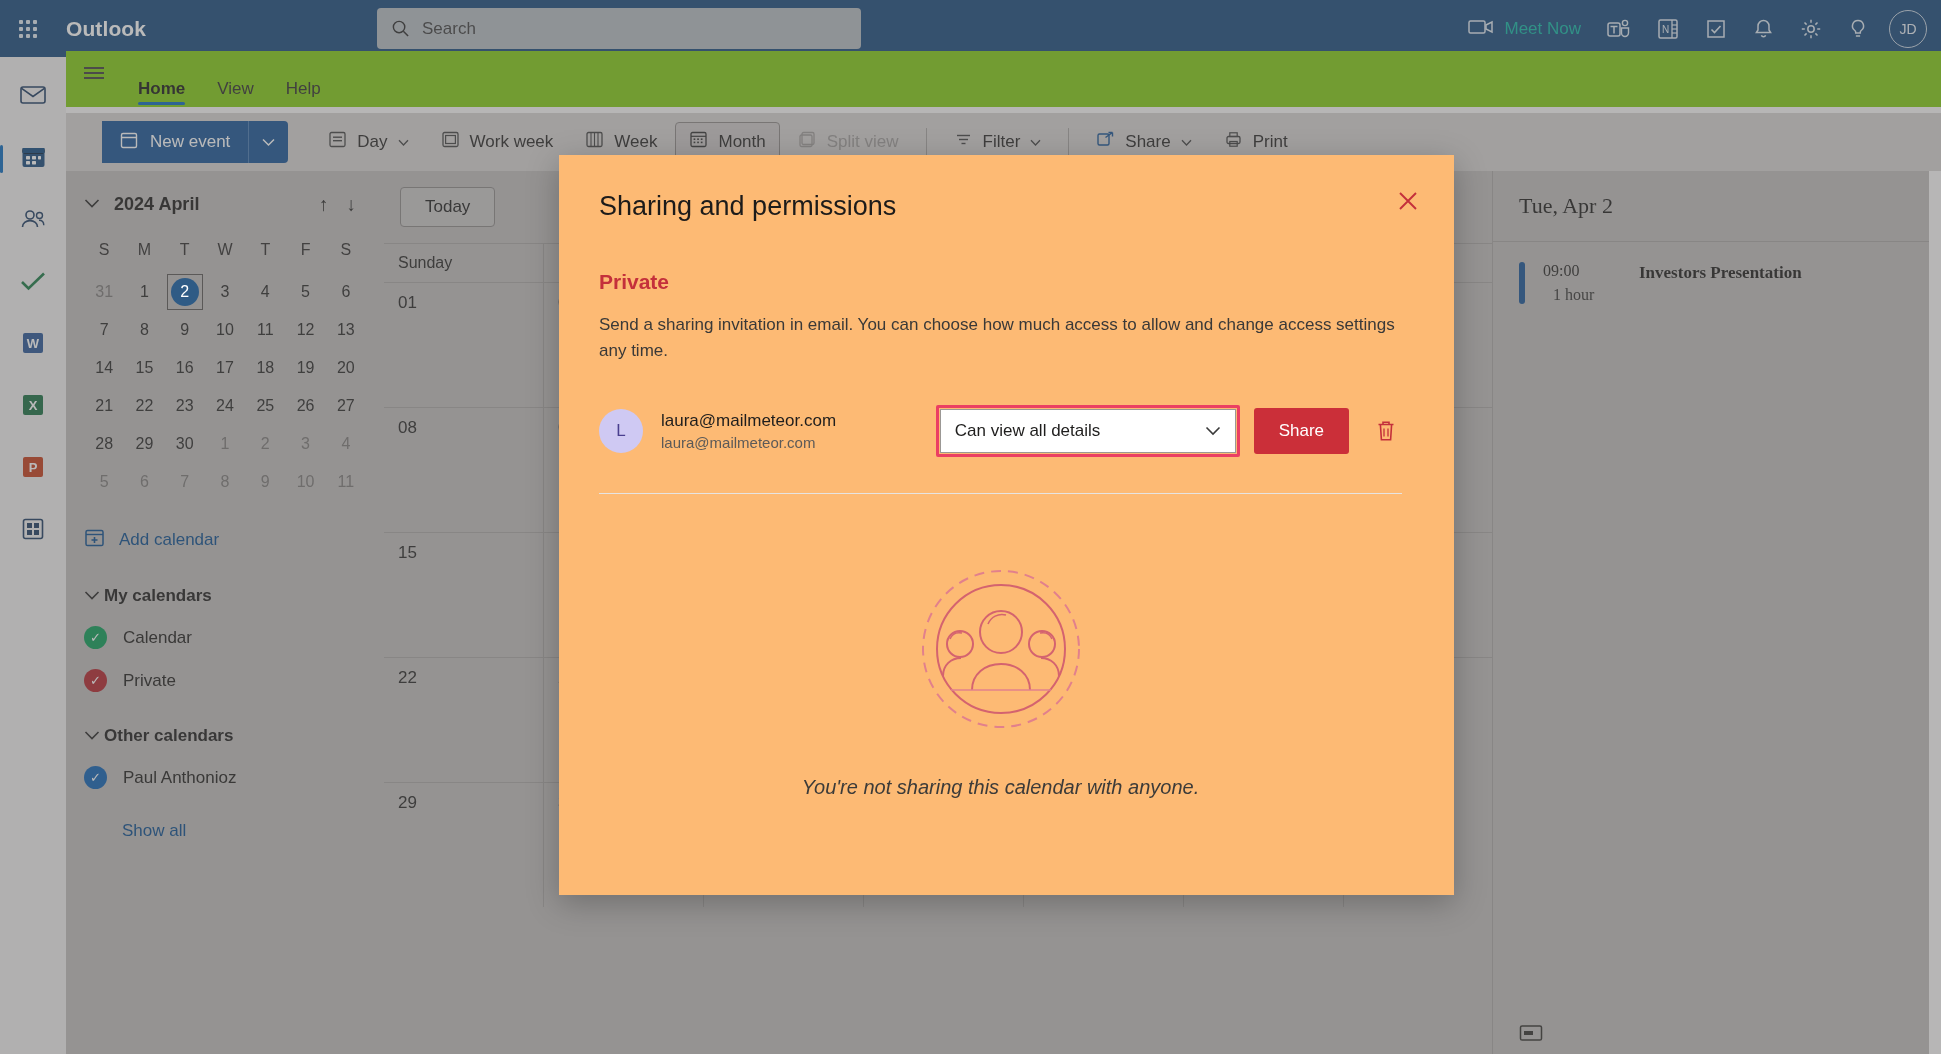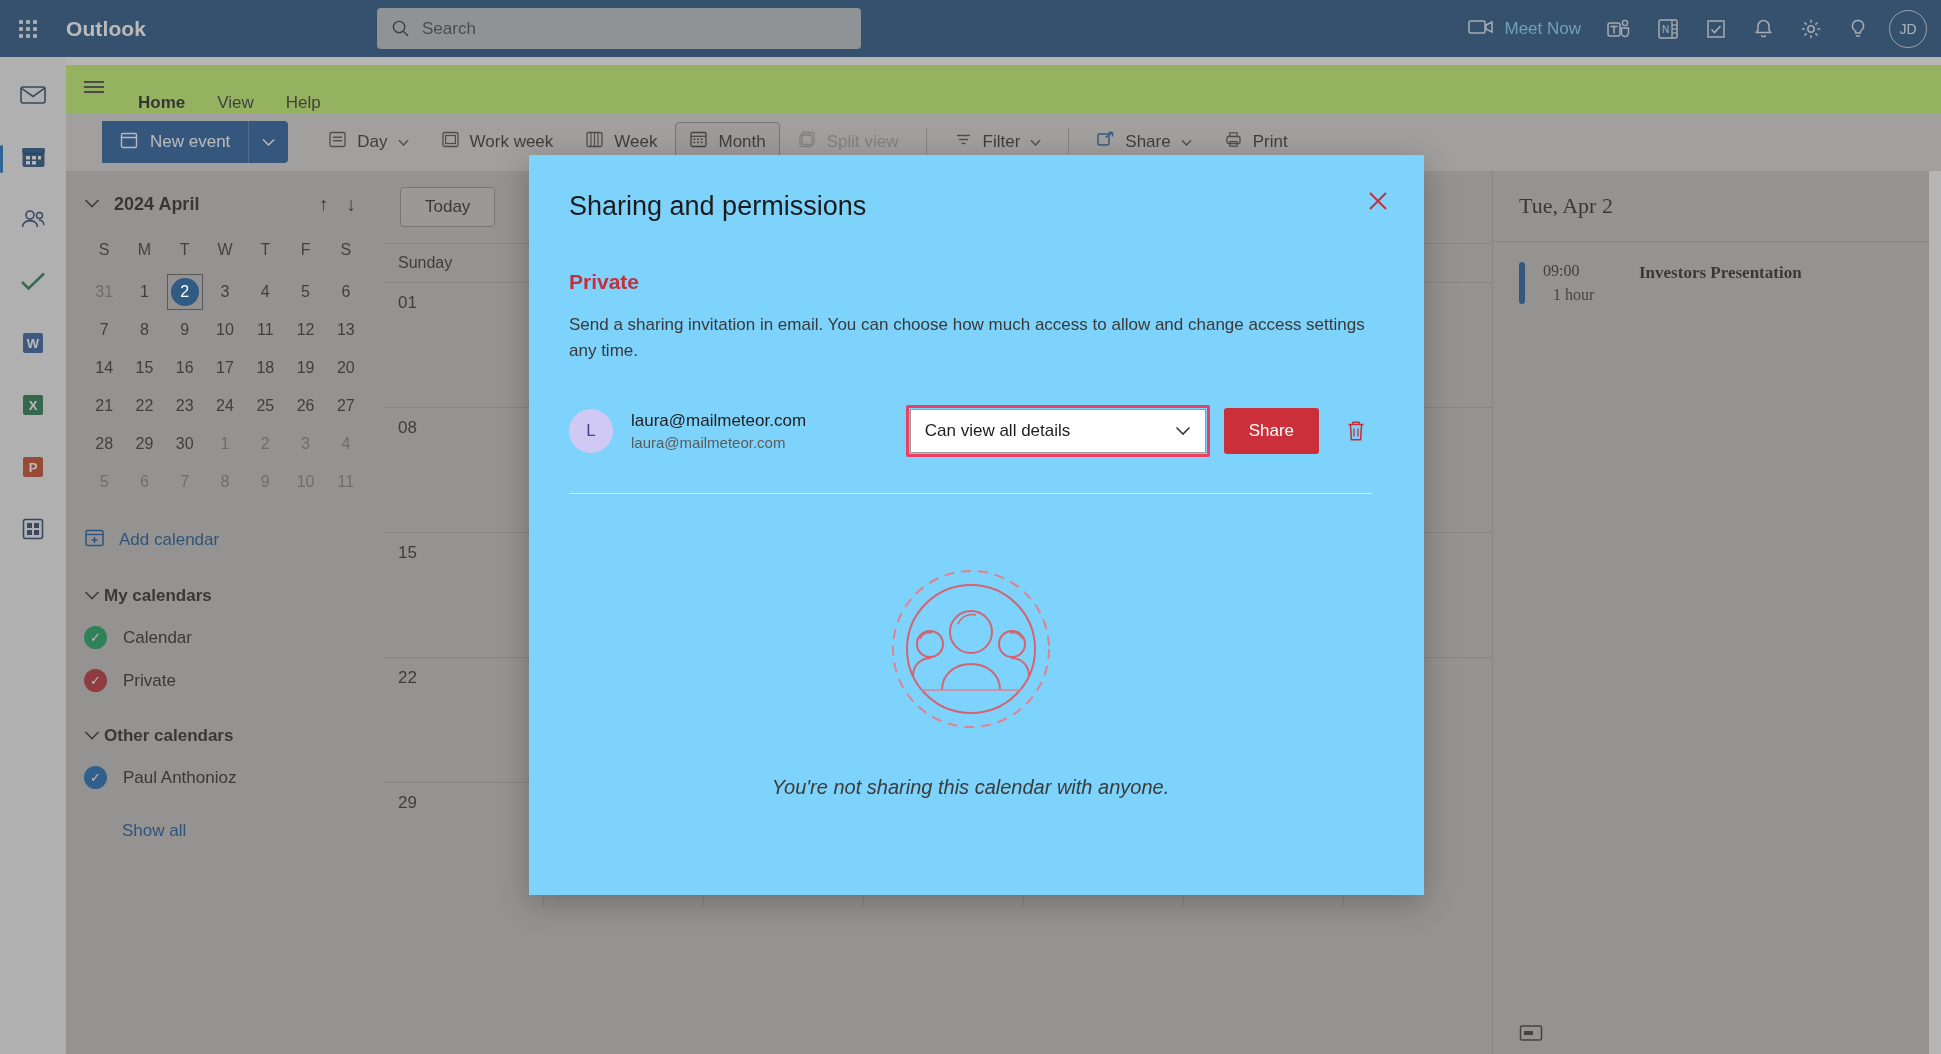--- a/index.html
+++ b/index.html
@@ -25,39 +25,39 @@
     background: #b6bcc2; border-radius: 4px; display: flex; align-items: center; padding: 0 14px;
   }
   .search-wrap .si { margin-right: 12px; display: flex; }
   .search-input {
     border: 0; background: transparent; outline: none; width: 100%;
     font-family: "Liberation Sans", sans-serif; font-size: 17px; color: #2b2b2b;
   }
   .search-input::placeholder { color: #3b3b3b; opacity: .95; }
   .topright { position: absolute; right: 0; top: 0; height: 57px; display: flex; align-items: center; padding-right: 14px; }
   .tr-item { display: flex; align-items: center; height: 57px; padding: 0 13px; cursor: pointer; }
-  .meetnow-label { font-size: 17px; color: #7dd3fc; margin-left: 10px; white-space: nowrap; }
+  .meetnow-label { font-size: 17px; color: #14b8a6; margin-left: 10px; white-space: nowrap; }
   .avatar-jd {
     width: 38px; height: 38px; border-radius: 50%; border: 1.5px solid #c9d6e3;
     display: flex; align-items: center; justify-content: center;
     font-size: 14px; color: #eaf0f6; margin-left: 8px; cursor: pointer;
   }
 
   
   .rail {
     position: absolute; top: 57px; left: 0; width: 66px; height: 997px;
     background: #efeeee; display: flex; flex-direction: column; align-items: center; padding-top: 16px;
   }
   .rail-item { width: 48px; height: 48px; display: flex; align-items: center; justify-content: center; margin-bottom: 14px; border-radius: 4px; cursor: pointer; position: relative; }
   .rail-item.active::before { content: ""; position: absolute; left: -9px; top: 10px; width: 3px; height: 28px; background: #0f6cbd; border-radius: 2px; }
 
   
   .ribbon {
-    position: absolute; top: 65px; left: 66px; width: 1875px; height: 56px;
-    background: #bef264; display: flex; align-items: flex-end;
+    position: absolute; top: 51px; left: 66px; width: 1875px; height: 56px;
+    background: #84cc16; display: flex; align-items: flex-end;
   }
   .hamburger { width: 56px; height: 56px; display: flex; align-items: center; justify-content: center; cursor: pointer; padding-bottom: 12px; }
   .hamburger span { display: block; width: 20px; height: 2px; background: #43413f; margin: 3px 0; }
   .tabs { display: flex; align-items: flex-end; height: 56px; }
   .tab {
     font-size: 17px; color: #2f2e2d; padding: 0 16px 10px 16px; cursor: pointer; position: relative; line-height: 1;
   }
   .tab.active { font-weight: 700; color: #1b1a19; }
   .tab.active::after {
     content: ""; position: absolute; left: 16px; right: 16px; bottom: 2px; height: 3px; background: #0f6cbd; border-radius: 2px;
@@ -152,22 +152,22 @@
   .agenda-item { display: flex; padding: 20px 26px; gap: 18px; cursor: pointer; }
   .agenda-bar { width: 6px; border-radius: 3px; background: #1a5596; flex: 0 0 6px; }
   .agenda-time { font-size: 16px; color: #2c2b29; width: 78px; }
   .agenda-dur { font-size: 16px; color: #393836; margin-top: 6px; margin-left: 10px; }
   .agenda-title { font-size: 17px; font-weight: 700; color: #1f1e1d; padding-top: 1px; }
   .agenda-foot { position: absolute; bottom: 12px; left: 26px; display: flex; align-items: center; cursor: pointer; }
 
   
   .scrim { position: absolute; inset: 0; background: rgba(90,90,90,.42); }
   .modal {
-    position: absolute; left: 529px; top: 155px; width: 895px; height: 740px;
-    background: #7dd3fc; box-shadow: 0 8px 30px rgba(0,0,0,.25);
+    position: absolute; left: 559px; top: 155px; width: 895px; height: 740px;
+    background: #fdba74; box-shadow: 0 8px 30px rgba(0,0,0,.25);
     padding: 36px 52px 0 40px;
   }
   .modal-title { font-size: 27px; color: #1c1b1a; font-weight: 400; }
   .modal-close {
     position: absolute; right: 26px; top: 26px; width: 40px; height: 40px;
     display: flex; align-items: center; justify-content: center; cursor: pointer; border-radius: 3px;
   }
   .cal-name { color: #c4303b; font-size: 21px; font-weight: 600; margin-top: 48px; }
   .modal-desc { font-size: 17px; color: #3a3938; line-height: 1.55; margin-top: 18px; max-width: 806px; }
   .share-row {

